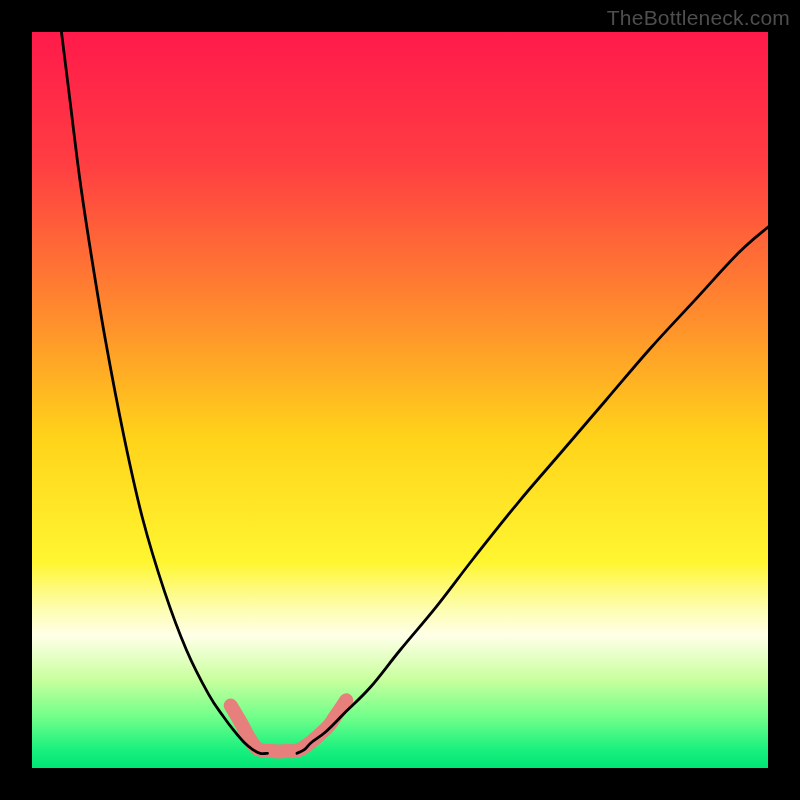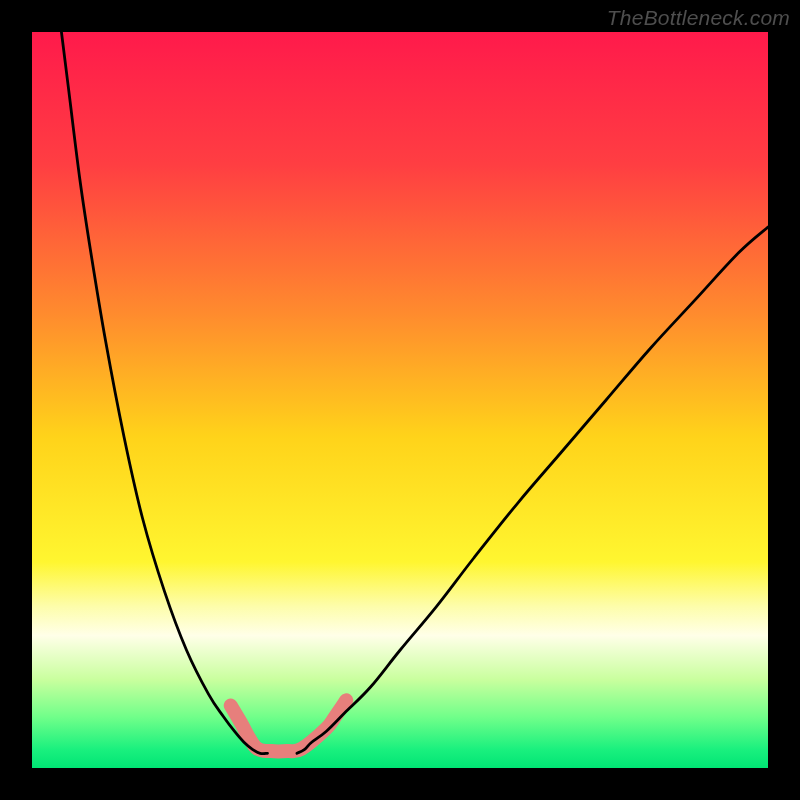--- a/index.html
+++ b/index.html
@@ -9,21 +9,20 @@
     height: 800px;
     overflow: hidden;
     background: #000;
     font-family: Arial, Helvetica, sans-serif;
   }
   .frame {
     position: absolute;
     left: 0; top: 0;
     width: 800px; height: 800px;
     background: #000;
-    font-style: italic;
   }
   .plot {
     position: absolute;
     left: 32px;
     top: 32px;
     width: 736px;
     height: 736px;
     overflow: hidden;
   }
   .watermark {

